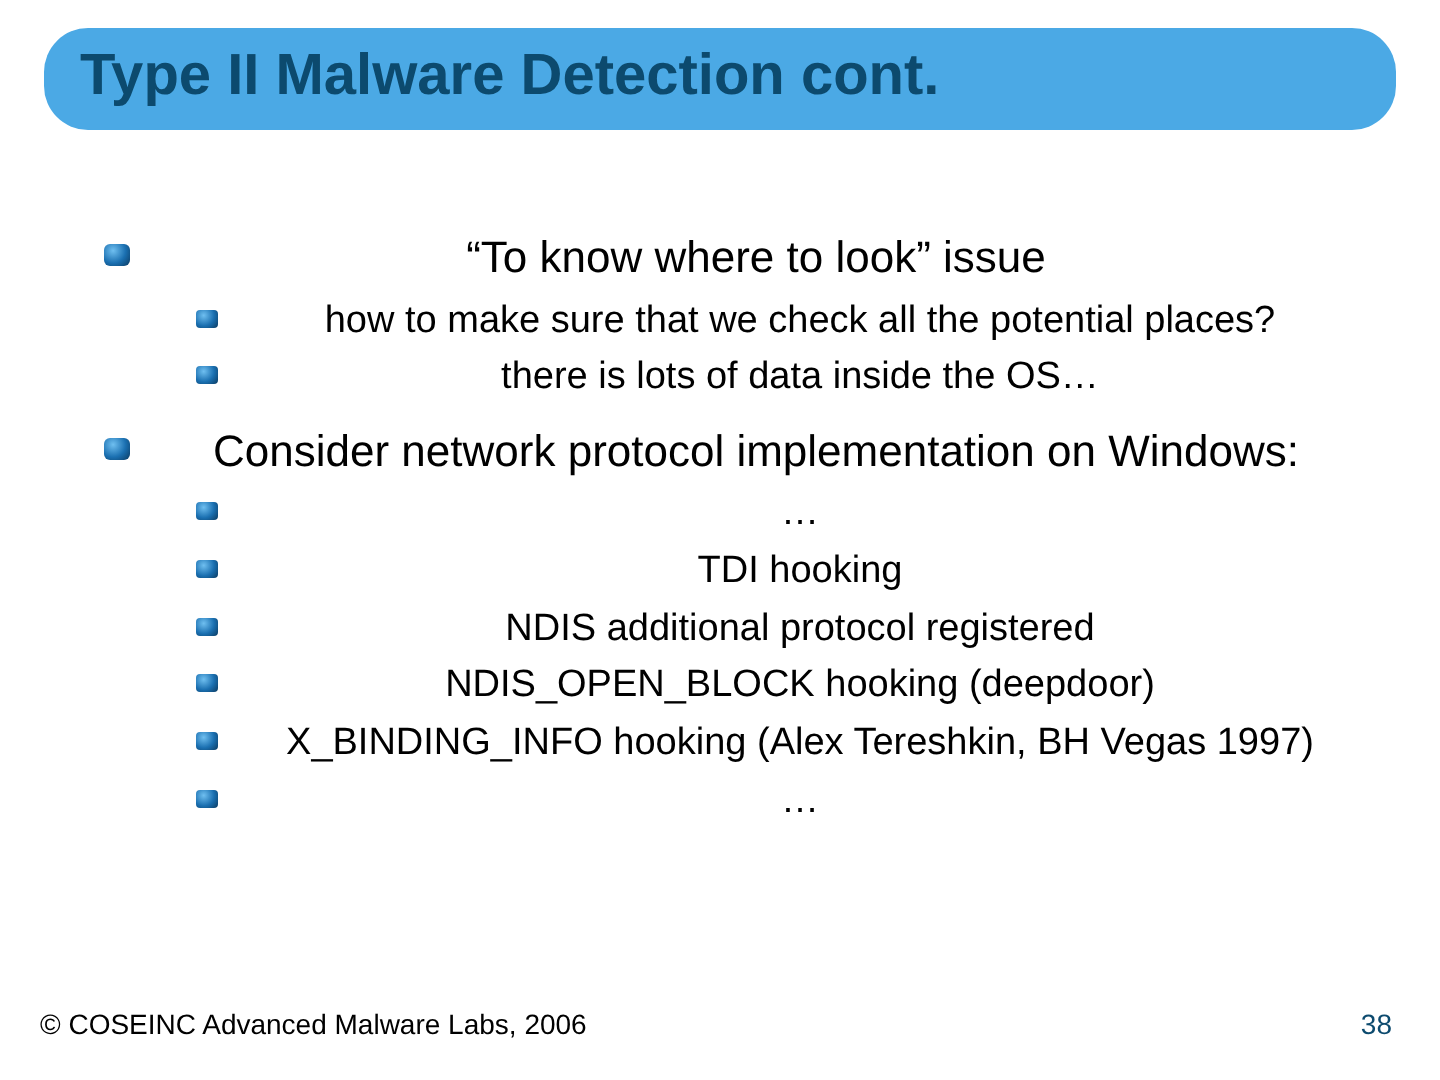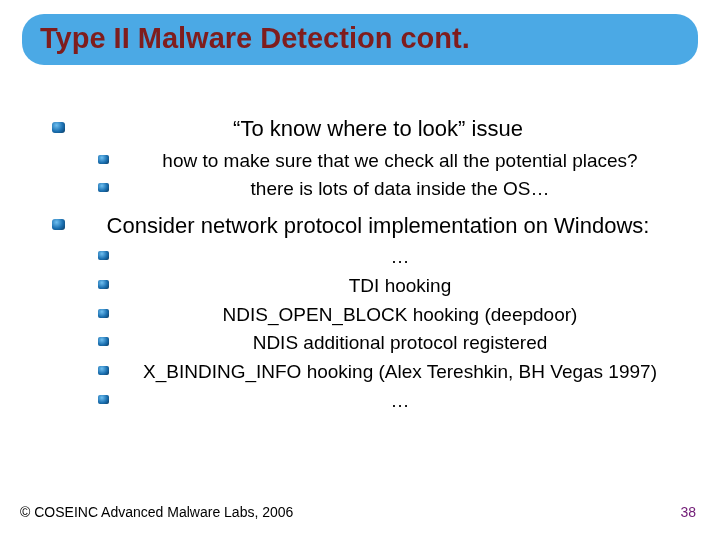--- a/index.html
+++ b/index.html
@@ -14,21 +14,21 @@
   .title-bar {
     margin: 14px 22px 0 22px;
     background: #4ba9e5;
     border-radius: 22px;
     padding: 8px 18px 10px 18px;
   }
   .title-text {
     font-family: "Arial Black", Arial, sans-serif;
     font-weight: 900;
     font-size: 29px;
-    color: #7f1d1d;
+    color: #0c4a6e;
     letter-spacing: 0px;
   }
   .content {
     padding: 50px 40px 0 52px;
     text-align: center;
   }
   ul.level1 {
     list-style: none;
   }
   ul.level1 > li {
@@ -77,21 +77,21 @@
     bottom: 20px;
     left: 0;
     right: 0;
     padding: 0 24px 0 20px;
     display: flex;
     justify-content: space-between;
     align-items: baseline;
     font-size: 14px;
   }
   .footer-left { color: #000; }
-  .footer-right { color: #701a75; }
+  .footer-right { color: #0c4a6e; }
 </style>
 </head>
 <body>
 
 <div class="title-bar">
   <div class="title-text">Type II Malware Detection cont.</div>
 </div>
 
 <div class="content">
   <ul class="level1">
@@ -100,22 +100,22 @@
       <ul class="level2">
         <li>how to make sure that we check all the potential places?</li>
         <li>there is lots of data inside the OS…</li>
       </ul>
     </li>
     <li>
       <span>Consider network protocol implementation on Windows:</span>
       <ul class="level2">
         <li>…</li>
         <li>TDI hooking</li>
+        <li>NDIS additional protocol registered</li>
         <li>NDIS_OPEN_BLOCK hooking (deepdoor)</li>
-        <li>NDIS additional protocol registered</li>
         <li>X_BINDING_INFO hooking (Alex Tereshkin, BH Vegas 1997)</li>
         <li>…</li>
       </ul>
     </li>
   </ul>
 </div>
 
 <div class="footer">
   <span class="footer-left">© COSEINC Advanced Malware Labs, 2006</span>
   <span class="footer-right">38</span>

